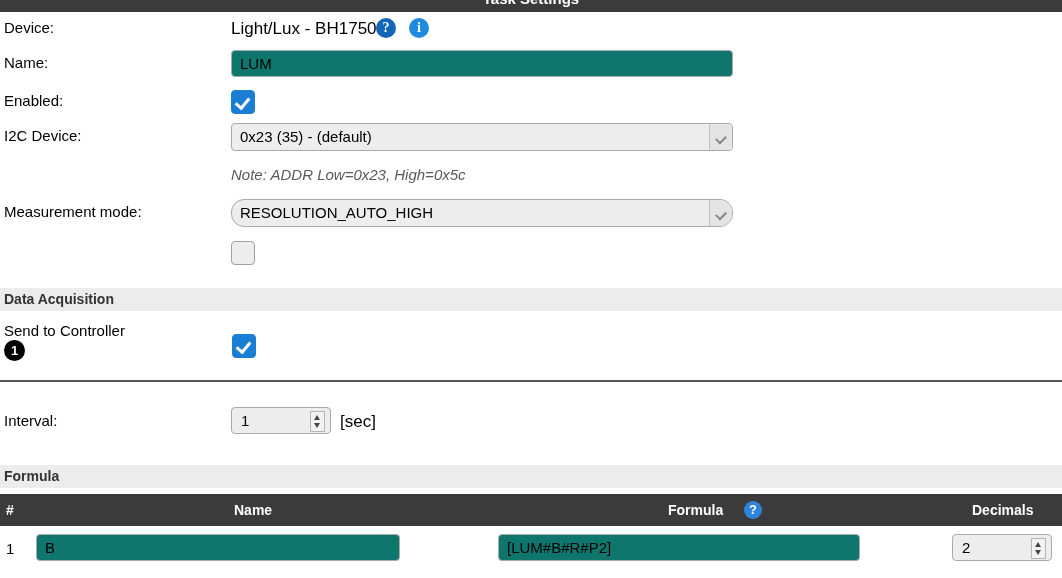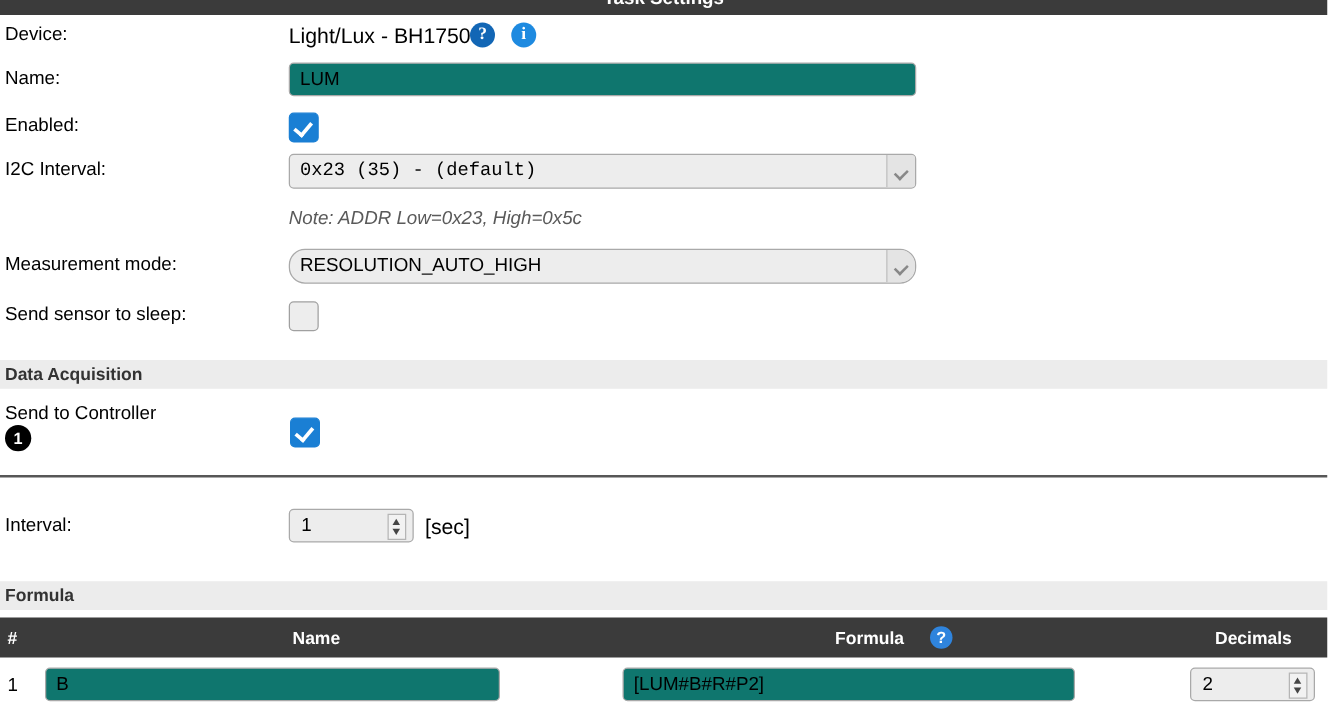--- a/index.html
+++ b/index.html
@@ -279,39 +279,38 @@
   <span class="label" style="top:4px;">Name:</span>
   <input class="textinput field" type="text" style="top: 0px; width: 502px;" value="LUM">
 </div>
 
 <div class="row" style="top:90px;height:30px;">
   <span class="label" style="top:2px;">Enabled:</span>
   <span class="checkbox on field" style="position:absolute;top:0;"></span>
 </div>
 
 <div class="row" style="top:123px;height:32px;">
-  <span class="label" style="top:4px;">I2C Interval:</span>
-  <div class="selectbox field" style="position:absolute;top:0;width:502px;font-family:Liberation Mono, monospace;">
+  <span class="label" style="top:4px;">I2C Device:</span>
+  <div class="selectbox field" style="position:absolute;top:0;width:502px;">
     <span>0x23 (35) - (default)</span>
     <span class="arrowbox"></span>
   </div>
 </div>
 
 <div class="note" style="top:166px;">Note: ADDR Low=0x23, High=0x5c</div>
 
 <div class="row" style="top:199px;height:32px;">
   <span class="label" style="top:4px;text-align:right;">Measurement mode:</span>
   <div class="selectbox field" style="position:absolute;top:0;width:502px;border-radius:13px;">
     <span>RESOLUTION_AUTO_HIGH</span>
     <span class="arrowbox"></span>
   </div>
 </div>
 
 <div class="row" style="top:241px;height:30px;">
-  <span class="label" style="top:2px;">Send sensor to sleep:</span>
   <span class="checkbox off field" style="position:absolute;top:0;"></span>
 </div>
 
 <div class="section-header" style="top:288px;">
   <span>Data Acquisition</span>
 </div>
 
 <div class="row" style="top:320px;height:50px;">
   <span class="label" style="top:2px;">Send to Controller</span>
   <span class="badge-num" style="position:absolute;left:4px;top:20px;">1</span>

